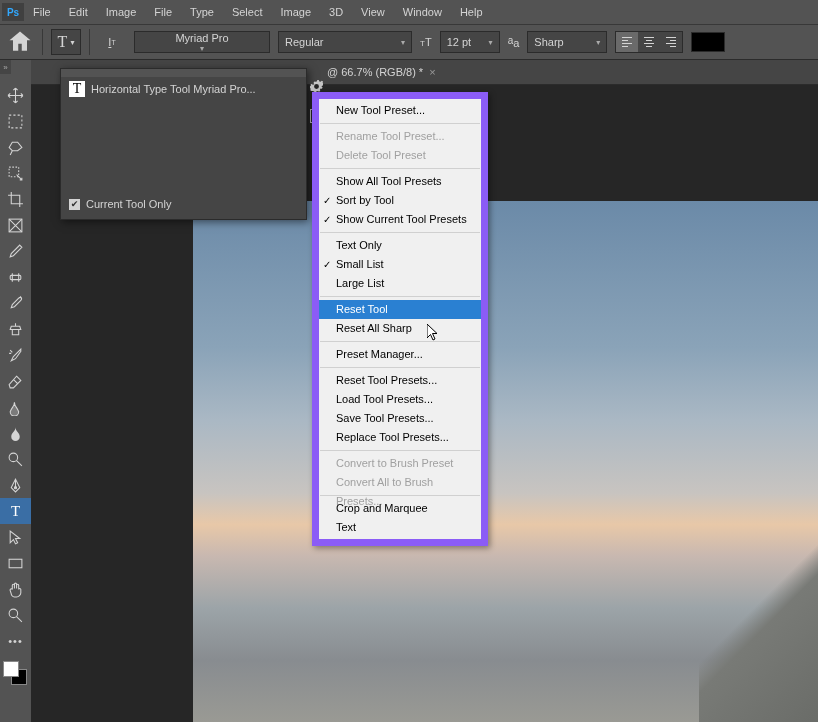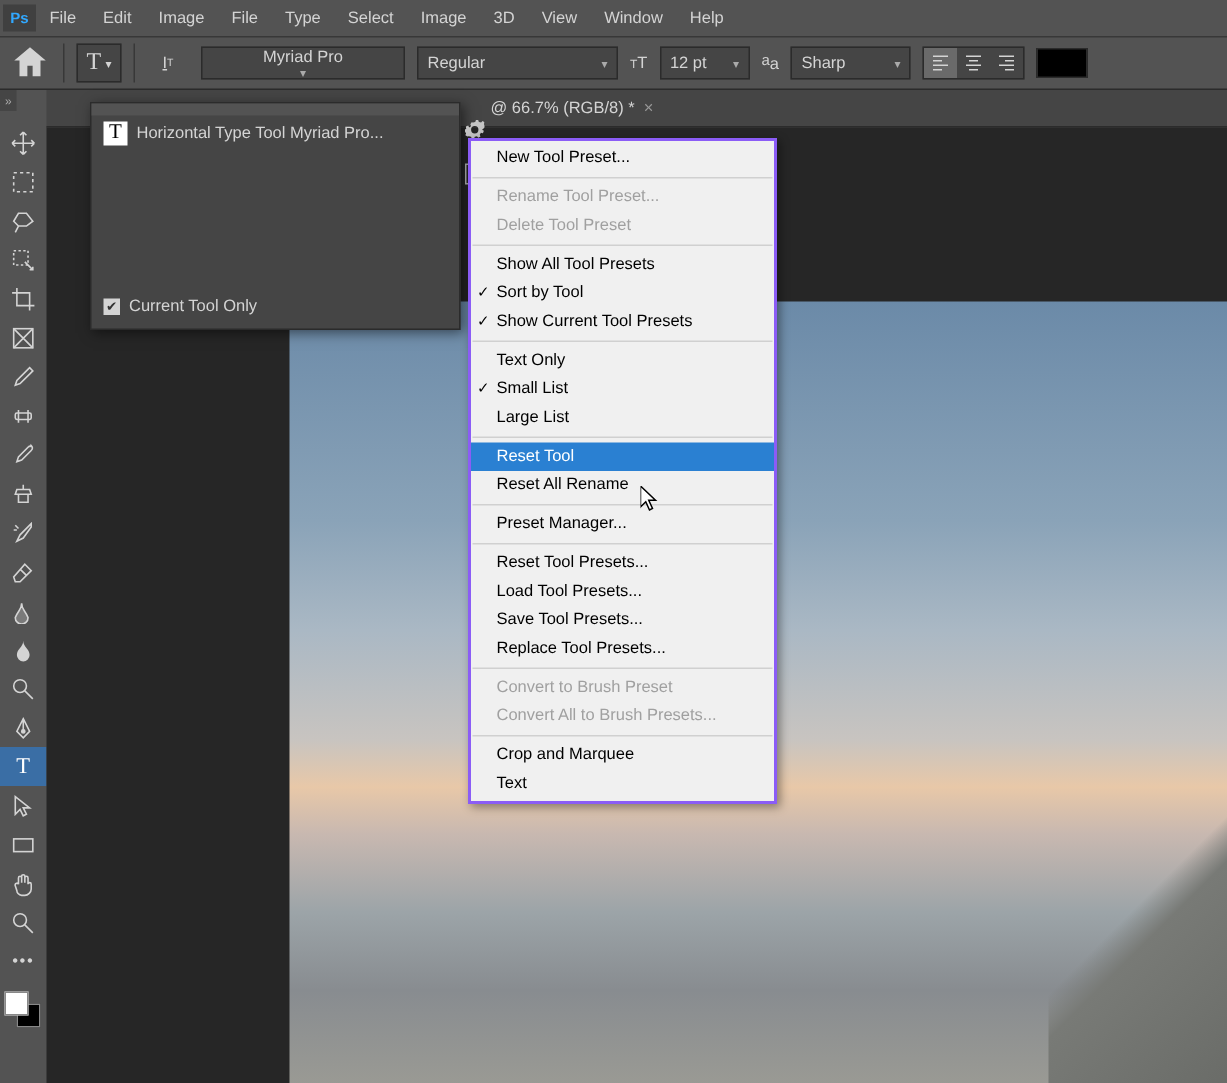--- a/index.html
+++ b/index.html
@@ -52,21 +52,21 @@
 .preset-panel { position: absolute; left: 60px; top: 68px; width: 247px; height: 152px; background: #454545; border: 1px solid #2b2b2b; box-shadow: 2px 2px 8px rgba(0,0,0,0.5); z-index: 10; }
 .preset-header { height: 8px; background: #535353; }
 .preset-row { display: flex; align-items: center; height: 24px; padding-left: 8px; gap: 6px; color: #d4d4d4; }
 .preset-type-icon { font-family: Georgia, serif; font-size: 14px; background: #fff; color: #000; width: 16px; height: 16px; display: flex; align-items: center; justify-content: center; }
 .preset-body { height: 92px; }
 .preset-footer { display: flex; align-items: center; gap: 6px; padding-left: 8px; color: #d4d4d4; height: 22px; }
 .checkbox { width: 11px; height: 11px; background: #d4d4d4; display: flex; align-items: center; justify-content: center; color: #333; font-size: 9px; line-height: 1; }
 .gear-btn { position: absolute; right: -18px; top: 9px; width: 16px; height: 16px; display: flex; align-items: center; justify-content: center; color: #d4d4d4; }
 .new-preset-btn { position: absolute; right: -18px; top: 40px; width: 14px; height: 14px; border: 1px solid #999; color: #d4d4d4; display: flex; align-items: center; justify-content: center; font-size: 9px; }
 
-.context-menu { position: absolute; left: 312px; top: 92px; width: 206px; background: #f0f0f0; border: 2px solid #8b5cf6; box-shadow: 2px 2px 6px rgba(0,0,0,0.4); z-index: 20; padding: 2px 0; }
+.context-menu { position: absolute; left: 312px; top: 92px; width: 176px; background: #f0f0f0; border: 7px solid #8b5cf6; box-shadow: 2px 2px 6px rgba(0,0,0,0.4); z-index: 20; padding: 2px 0; }
 .ctx-item { height: 19px; line-height: 19px; padding-left: 17px; color: #000; position: relative; }
 .ctx-item.disabled { color: #a0a0a0; }
 .ctx-item.highlighted { background: #2a80d2; color: #fff; }
 .ctx-sep { height: 1px; background: #d0d0d0; margin: 3px 1px; }
 .ctx-check::before { content: "✓"; position: absolute; left: 4px; font-size: 10px; }
 
 .cursor { position: absolute; left: 427px; top: 324px; z-index: 30; pointer-events: none; }
 </style>
 </head>
 <body>
@@ -310,21 +310,21 @@
   <div class="ctx-sep"></div>
   <div class="ctx-item">Show All Tool Presets</div>
   <div class="ctx-item ctx-check">Sort by Tool</div>
   <div class="ctx-item ctx-check">Show Current Tool Presets</div>
   <div class="ctx-sep"></div>
   <div class="ctx-item">Text Only</div>
   <div class="ctx-item ctx-check">Small List</div>
   <div class="ctx-item">Large List</div>
   <div class="ctx-sep"></div>
   <div class="ctx-item highlighted">Reset Tool</div>
-  <div class="ctx-item">Reset All Rename</div>
+  <div class="ctx-item">Reset All Sharp</div>
   <div class="ctx-sep"></div>
   <div class="ctx-item">Preset Manager...</div>
   <div class="ctx-sep"></div>
   <div class="ctx-item">Reset Tool Presets...</div>
   <div class="ctx-item">Load Tool Presets...</div>
   <div class="ctx-item">Save Tool Presets...</div>
   <div class="ctx-item">Replace Tool Presets...</div>
   <div class="ctx-sep"></div>
   <div class="ctx-item disabled">Convert to Brush Preset</div>
   <div class="ctx-item disabled">Convert All to Brush Presets...</div>

